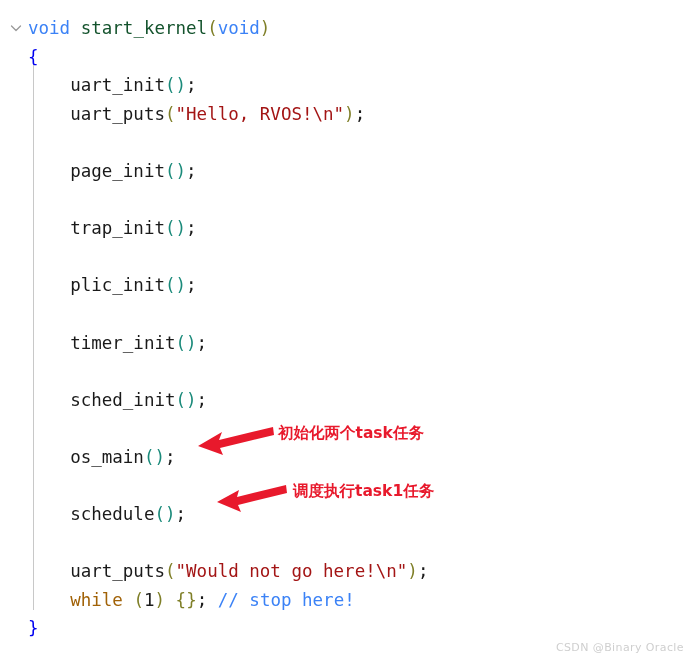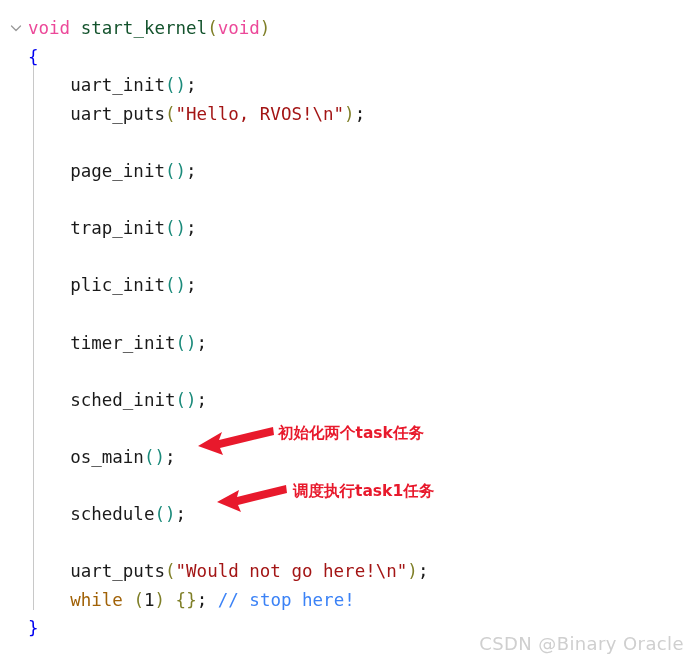--- a/index.html
+++ b/index.html
@@ -56,21 +56,21 @@
     position: absolute;
     left: 33px;
     top: 62px;
     width: 1px;
     height: 548px;
     background: #c8c8c8;
   }
 
   
   .tok-keyword  { color: #a16207; }
-  .tok-type     { color: #ec4899; }
+  .tok-type     { color: #3b82f6; }
   .tok-fn       { color: #14532d; }
   .tok-ident    { color: #1a1a1a; }
   .tok-paren    { color: #7f7f28; }
   .tok-paren2   { color: #1a8a7a; }
   .tok-brace    { color: #0000f0; }
   .tok-brace2   { color: #7f7f28; }
   .tok-string   { color: #a31515; }
   .tok-comment  { color: #3b82f6; }
   .tok-number   { color: #1a1a1a; }
   .tok-punct    { color: #1a1a1a; }
@@ -96,21 +96,21 @@
 
   #annot-1 .annot-label { margin-left: 4px; margin-bottom: 14px; }
   #annot-2 .annot-label { margin-left: 6px; margin-bottom: 12px; }
 
   
   #watermark {
     position: absolute;
     right: 12px;
     bottom: 10px;
     font-family: "DejaVu Sans", "Liberation Sans", sans-serif;
-    font-size: 18px;
+    font-size: 11px;
     color: #cfcfcf;
     letter-spacing: 0.4px;
     white-space: nowrap;
   }
 </style>
 </head>
 <body>
 
 <div id="editor">
 

